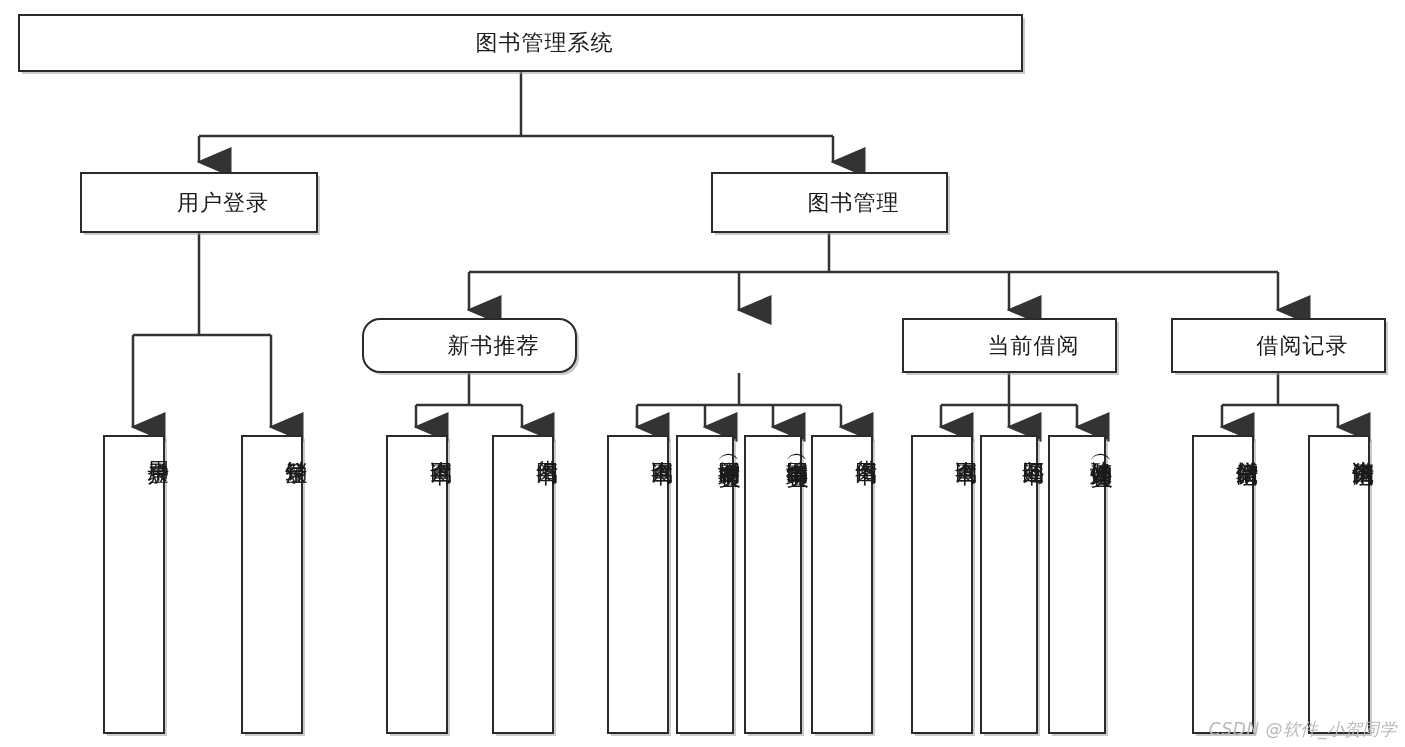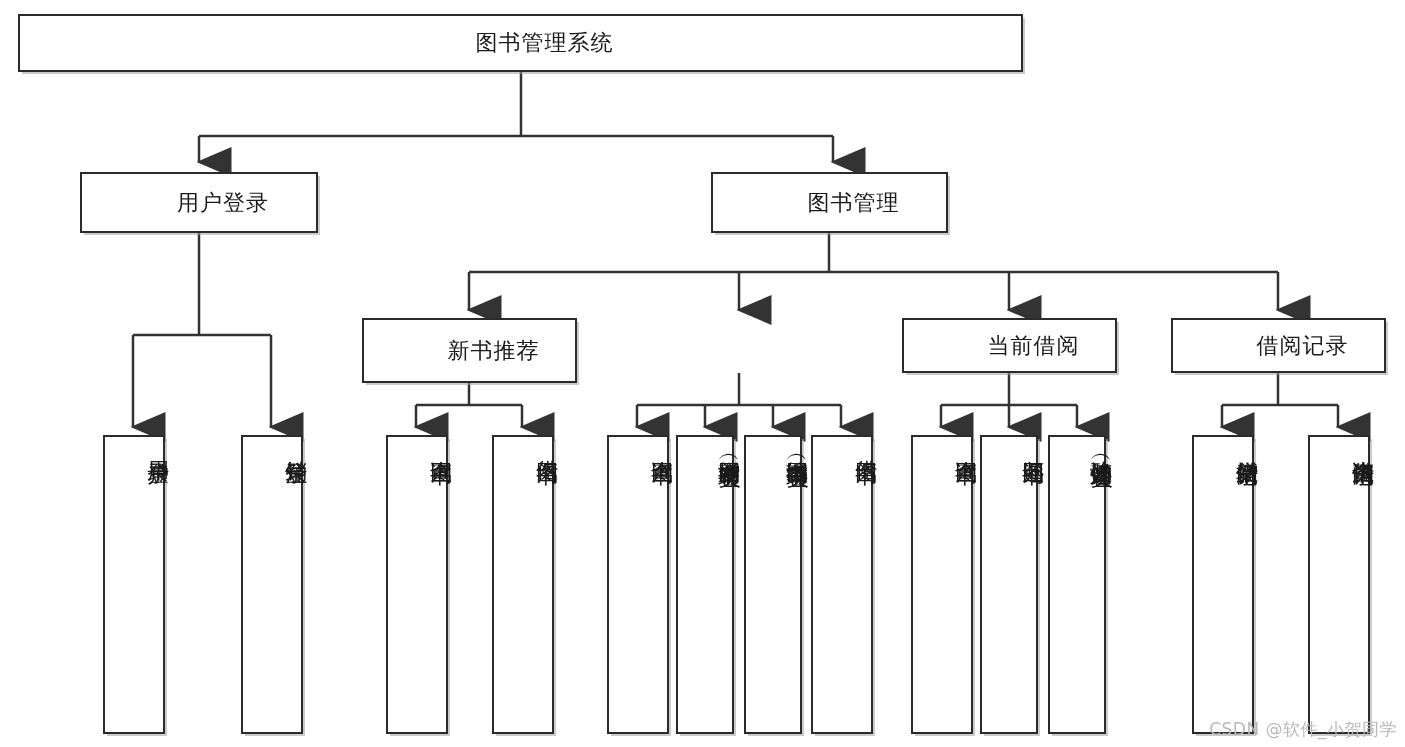--- a/index.html
+++ b/index.html
@@ -43,20 +43,21 @@
     display:block;
   }
   .watermark{
     position:absolute;
     right:8px;
     bottom:6px;
     font-size:17px;
     color:#b9b9b9;
     letter-spacing:.5px;
     white-space:nowrap;
+    font-style:italic;
   }
 </style>
 </head>
 <body>
 
 <div id="diagram">
 
   <svg class="connectors" viewBox="0 0 1405 747">
     <defs>
       <marker id="arw" viewBox="0 0 12 14" refX="6" refY="13" markerWidth="12" markerHeight="14" orient="auto-start-reverse">
@@ -105,21 +106,21 @@
       <path d="M1222,405 L1222,427" marker-end="url(#arw)"></path>
       <path d="M1338,405 L1338,427" marker-end="url(#arw)"></path>
     </g>
   </svg>
 
   <div class="node h-label" style="left:18px;top:14px;width:1005px;height:58px;">图书管理系统</div>
 
   <div class="node h-label" style="left:80px;top:172px;width:238px;height:61px;">用户登录</div>
   <div class="node h-label" style="left:711px;top:172px;width:237px;height:61px;">图书管理</div>
 
-  <div class="node h-label" style="left:362px;top:318px;width:215px;height:65px;">新书推荐</div>
+  <div class="node h-label" style="left:362px;top:318px;width:215px;height:55px;border-radius:18px;">新书推荐</div>
   <div class="node h-label" style="left:1171px;top:318px;width:215px;height:55px;">借阅记录</div>
   <div class="node h-label" style="left:902px;top:318px;width:215px;height:55px;">当前借阅</div>
 
   <div class="node v-label" style="left:103px;top:435px;width:62px;height:299px;">
     <span class="vtext">用户登录</span>
   </div>
   <div class="node v-label" style="left:241px;top:435px;width:62px;height:299px;">
     <span class="vtext">注销登录</span>
   </div>
 

